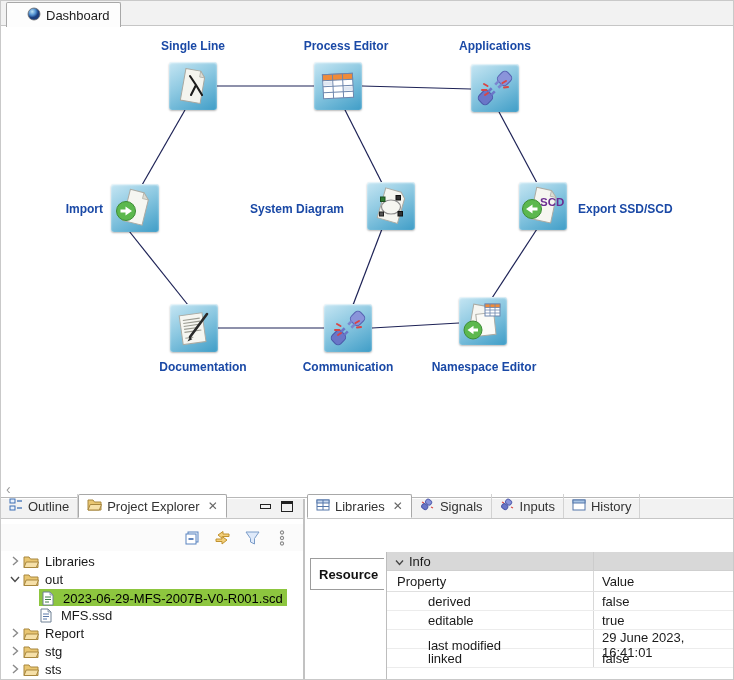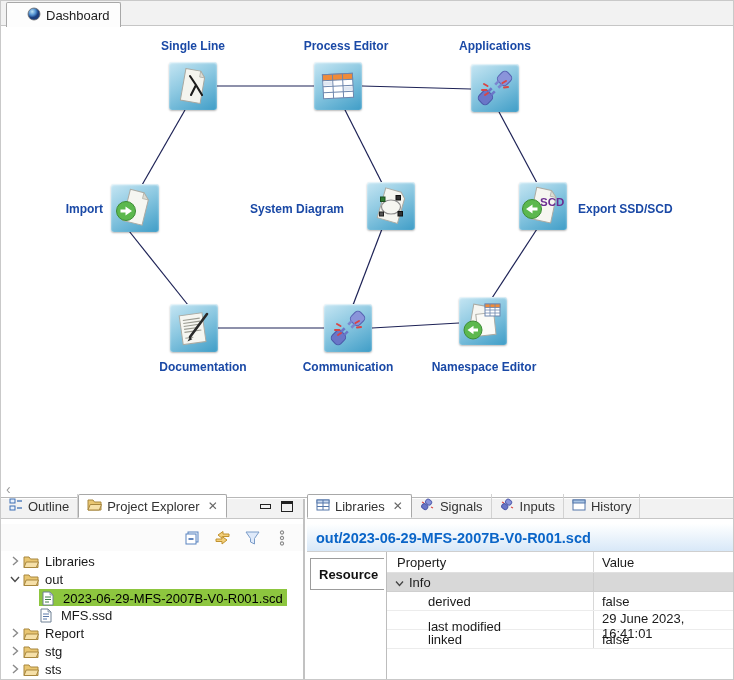--- a/index.html
+++ b/index.html
@@ -468,43 +468,46 @@
         <span>
           <svg width="14" height="12" viewBox="0 0 14 12">
               <rect x="1" y="1" width="12" height="10" fill="#fff" stroke="#5577aa"></rect>
               <rect x="1" y="1" width="12" height="3" fill="#a8c4e4" stroke="#5577aa"></rect>
             </svg>
         </span>
         <span>History</span>
       </div>
     </div>
 
-    <div class="prop-title">out/2023-06-29-MFS-2007B-V0-R001.scd</div>
 
     <div class="prop-body">
       <div class="res-col">
         <div class="res-tab">Resource</div>
       </div>
       <div class="ptable">
-        <div class="prow header">
-          <div class="c1">Property</div>
-          <div class="c2">Value</div>
-        </div>
         <div class="prow group">
           <div class="c1">
             <span><svg width="9" height="7" viewBox="0 0 9 7">
                   <path d="M1 1.5 L4.5 5.5 L8 1.5" fill="none" stroke="#444" stroke-width="1.3"></path>
                 </svg></span>
             <span>Info</span>
           </div>
           <div class="c2"></div>
         </div>
+        <div class="prow header">
+          <div class="c1">Property</div>
+          <div class="c2">Value</div>
+        </div>
         <div class="prow data">
           <div class="c1">derived</div>
           <div class="c2">false</div>
+        </div>
+        <div class="prow data">
+          <div class="c1">editable</div>
+          <div class="c2">true</div>
         </div>
         <div class="prow data">
           <div class="c1">last modified</div>
           <div class="c2">29 June 2023, 16:41:01</div>
         </div>
         <div class="prow data">
           <div class="c1">linked</div>
           <div class="c2">false</div>
         </div>
       </div>

